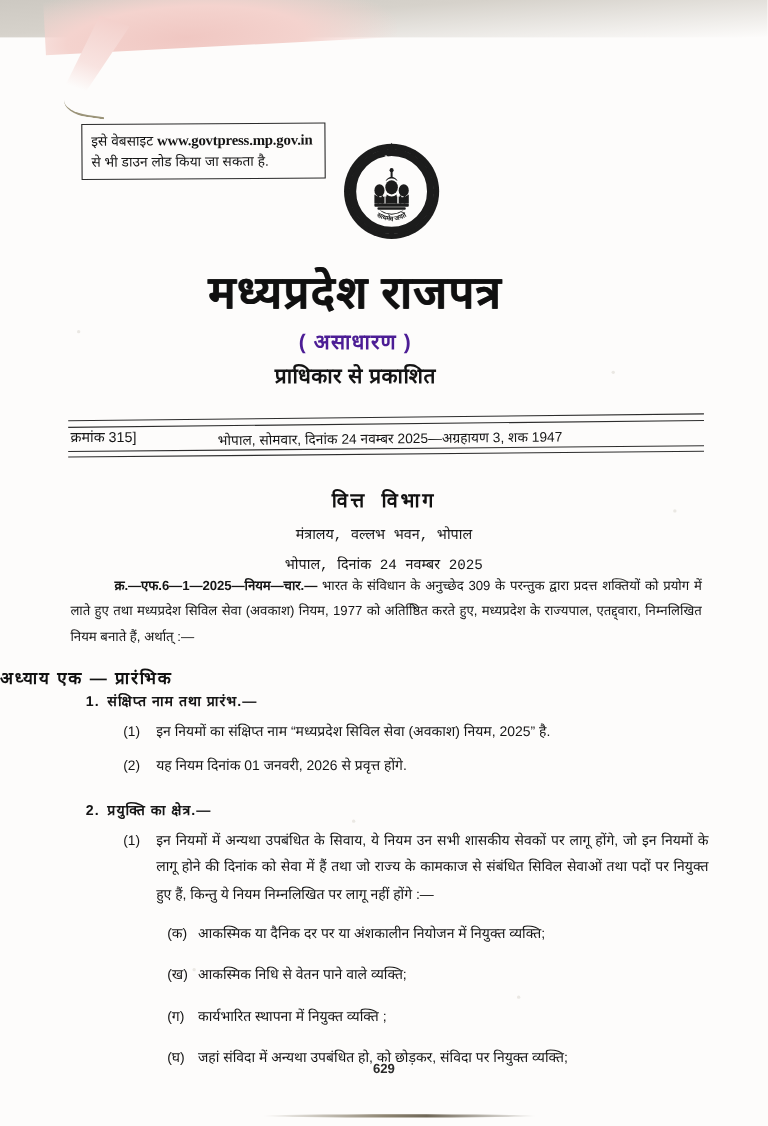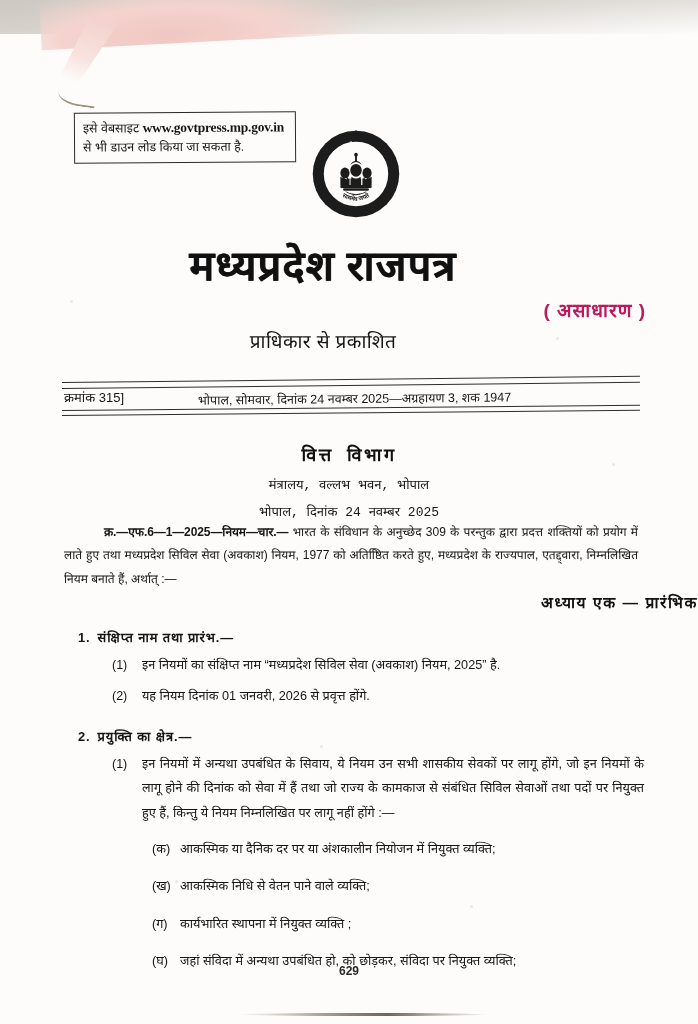--- a/index.html
+++ b/index.html
@@ -126,26 +126,25 @@
     letter-spacing: 1.5px;
     color: #101010;
     line-height: 1.08;
     text-shadow: 0.6px 0 0 #2a2a2a, -0.4px 0 0 rgba(40,40,40,.55);
   }
   .gazette-sub {
     font-size: 19px;
     font-weight: bold;
     margin-top: 9px;
     letter-spacing: 1px;
-    color: #be185d;
-    text-align: right;
+    color: #4c1d95;
   }
   .gazette-auth {
     font-size: 19px;
-    font-weight: normal;
+    font-weight: bold;
     margin-top: 5px;
     letter-spacing: .4px;
     color: #131313;
   }
 
   
   .rule-wrap {
     position: absolute;
     left: 62px;
     top: 380px;
@@ -230,23 +229,23 @@
   .notification .lead {
     display: inline-block;
     margin-left: 40px;
     font-weight: 600;
     letter-spacing: -0.1px;
   }
 
   .chapter {
     position: absolute;
     left: 0;
-    top: 591px;
+    top: 605px;
     width: 698px;
-    text-align: right;
+    text-align: left;
     font-size: 15.5px;
     font-weight: bold;
     letter-spacing: 1.6px;
     color: #111;
   }
 
   .rules-body {
     position: absolute;
     left: 78px;
     top: 628px;

